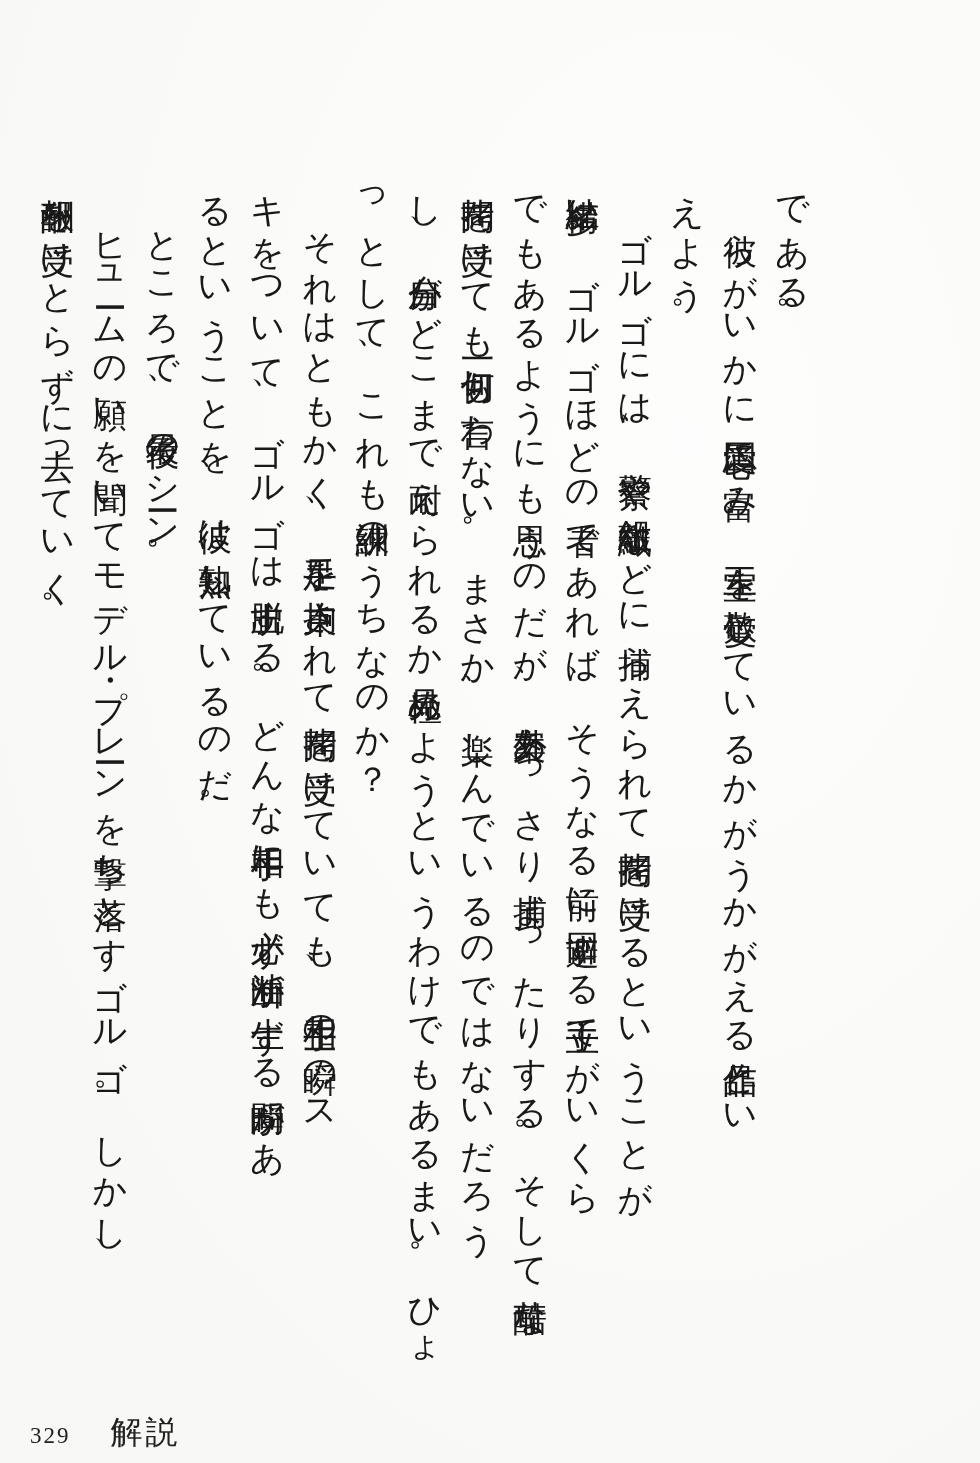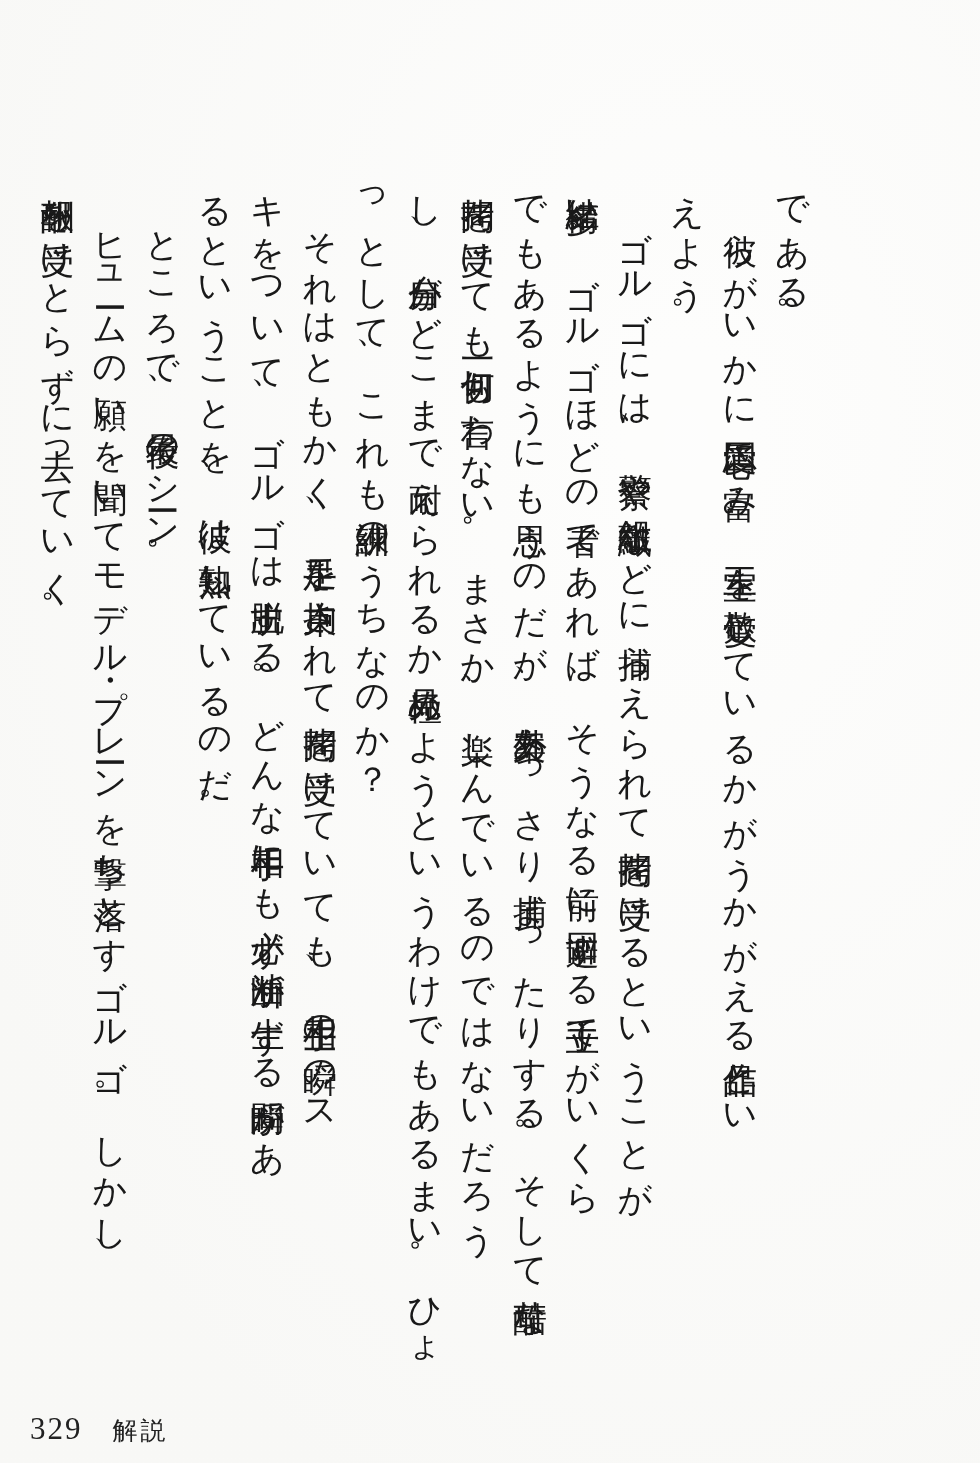--- a/index.html
+++ b/index.html
@@ -39,26 +39,26 @@
   }
   .footer {
     position: absolute;
     left: 30px;
     top: 1411px;
     color: #212121;
     display: flex;
     align-items: baseline;
   }
   .page-number {
-    font-size: 31px;
+    font-size: 23px;
     letter-spacing: 2px;
   }
   .section-title {
-    font-size: 25px;
-    margin-left: 30px;
+    font-size: 32px;
+    margin-left: 40px;
     letter-spacing: 3px;
     text-align: right;
   }
 </style>
 </head>
 <body>
 
 <div class="page">
 
   <div class="body-text">

